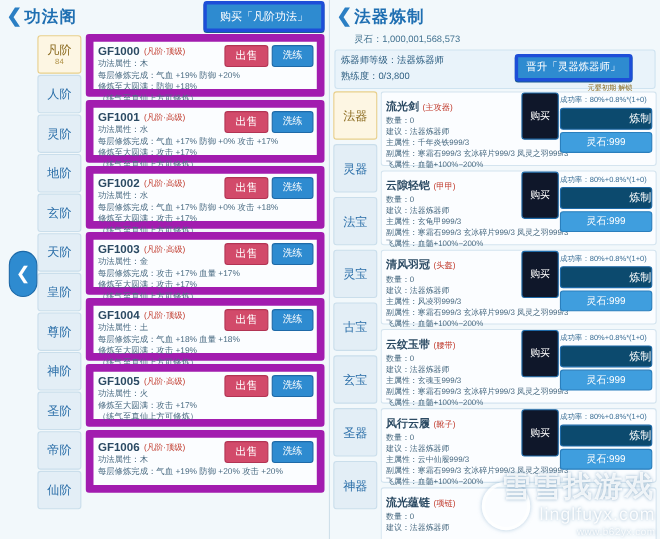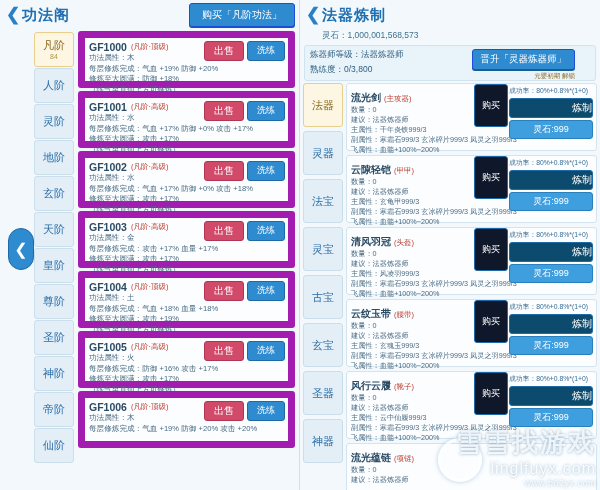--- a/index.html
+++ b/index.html
@@ -26,21 +26,21 @@
     font-size: 17px; line-height: 22px; text-align: center;
     font-weight: bold;
   }
   .panel-title {
     font-size: 15px; color: #1f6fb2; font-weight: bold;
     letter-spacing: 1px;
   }
 
   .pill-btn {
     background: #2e8bd0; color: #fff; font-size: 9.5px;
-    border: 1px solid #1d4ed8; border-radius: 3px;
+    border: 3px solid #1d4ed8; border-radius: 3px;
     padding: 3px 8px; white-space: nowrap;
     box-shadow: 0 1px 0 #1a5b91;
     font-family: Liberation Serif, serif;
   }
   .pill-btn.wide { padding: 4px 12px; font-size: 10px; }
 
   
   .body-row { display: flex; height: 460px; padding-left: 32px; }
   .rail {
     width: 44px; padding-top: 2px;
@@ -192,24 +192,24 @@
         <div class="rail-item">
             <span>天阶</span>
           </div>
         <div class="rail-item">
             <span>皇阶</span>
           </div>
         <div class="rail-item">
             <span>尊阶</span>
           </div>
         <div class="rail-item">
+            <span>神阶</span>
+          </div>
+        <div class="rail-item">
             <span>圣阶</span>
-          </div>
-        <div class="rail-item">
-            <span>神阶</span>
           </div>
         <div class="rail-item">
             <span>帝阶</span>
           </div>
         <div class="rail-item">
             <span>仙阶</span>
           </div>
       </div>
 
       <div class="card-list">
@@ -292,21 +292,20 @@
         <div class="card">
           <div class="card-top">
             <span class="card-name">GF1005</span>
             <span class="card-rank">(凡阶·高级)</span>
           </div>
           <div class="card-btns">
             <span class="btn-sell">出售</span>
             <span class="btn-wash">洗练</span>
           </div>
           <div class="card-line">功法属性：火</div>
-          <div class="card-line">每层修炼完成：防御 +16%  攻击 +17%</div>
           <div class="card-line">修炼至大圆满：攻击 +17%</div>
           <div class="card-line">（练气至真仙上方可修炼）</div>
         </div>
 
         <div class="card">
           <div class="card-top">
             <span class="card-name">GF1006</span>
             <span class="card-rank">(凡阶·顶级)</span>
           </div>
           <div class="card-btns">

